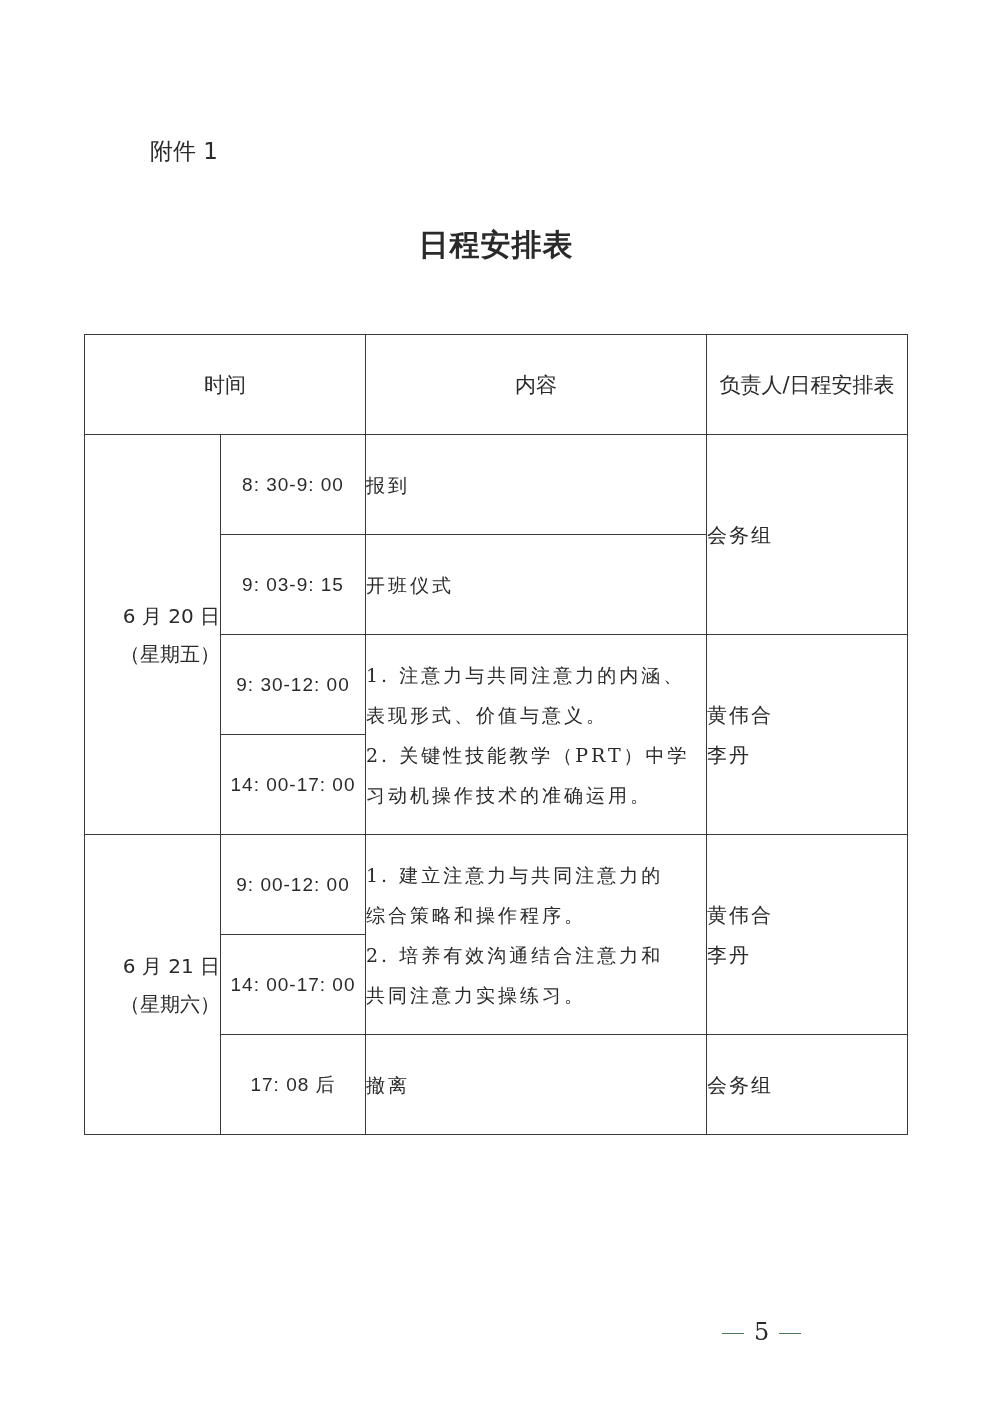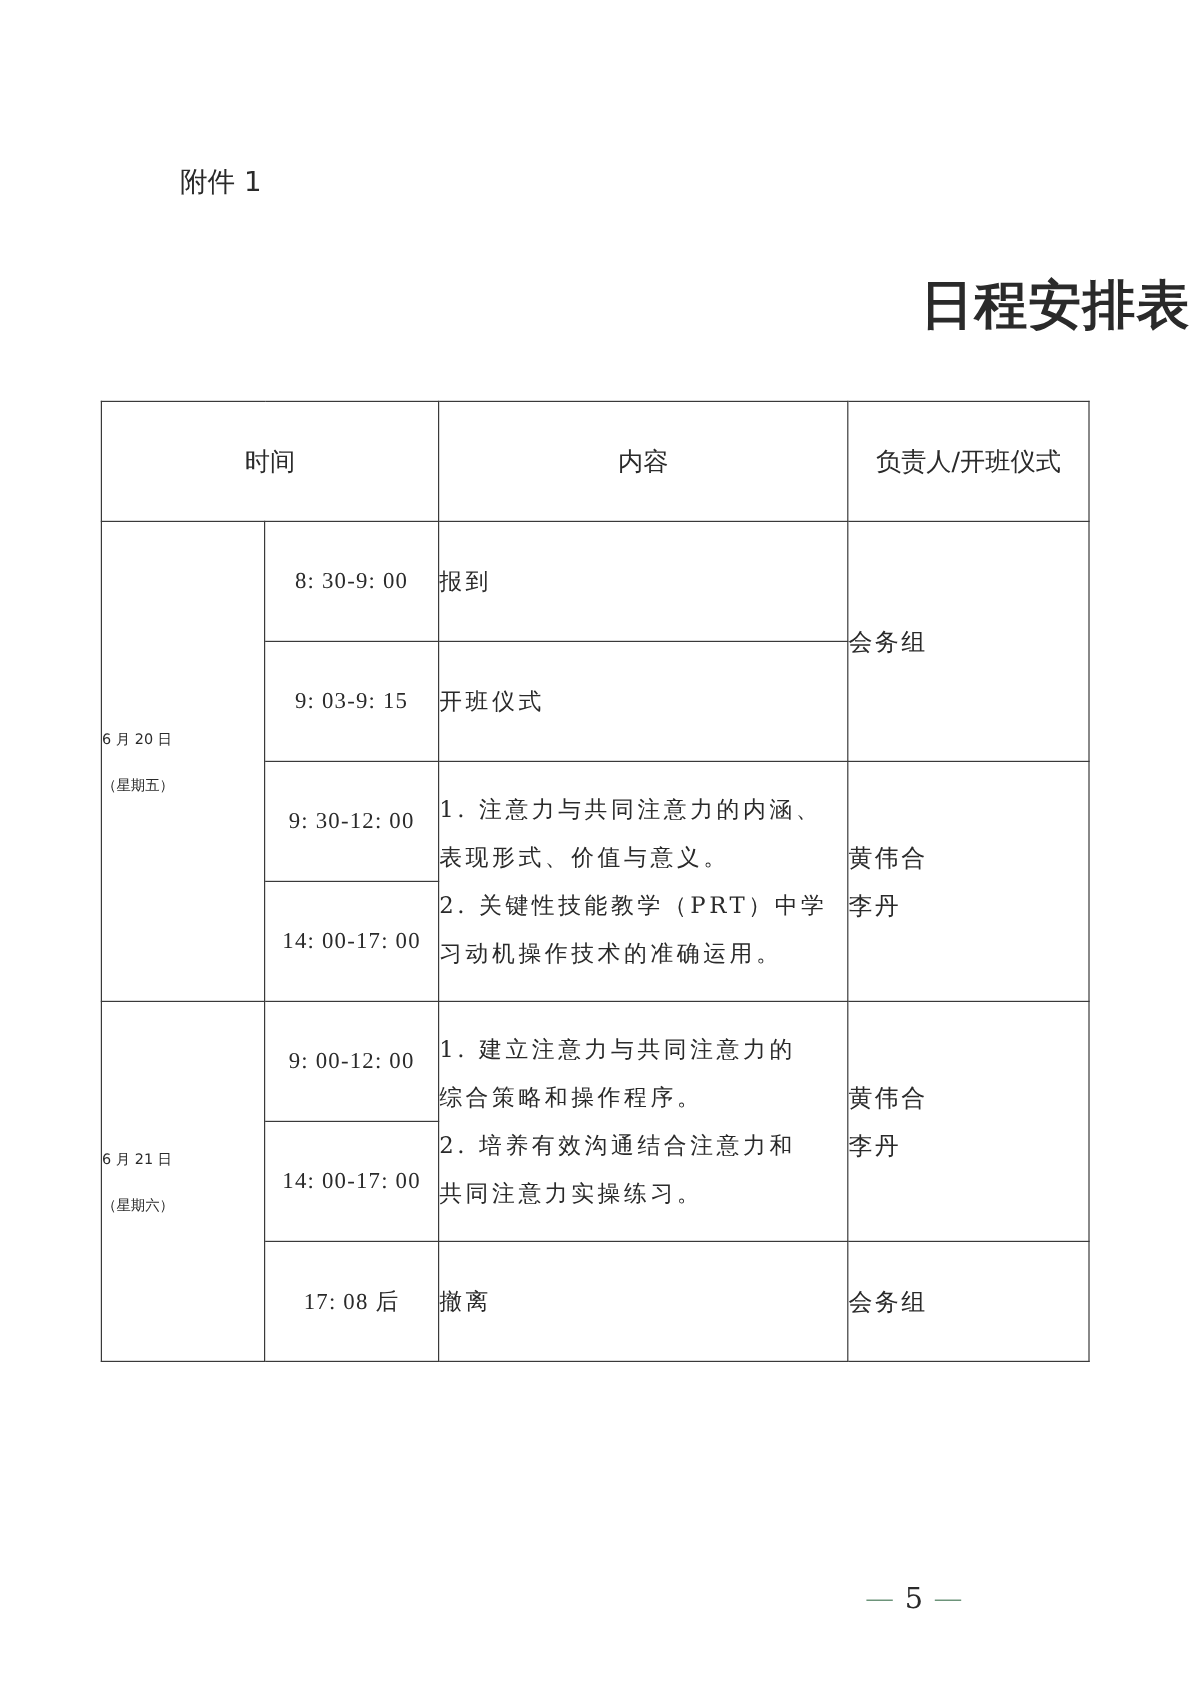--- a/index.html
+++ b/index.html
@@ -1,23 +1,23 @@
 <!DOCTYPE html>
 <html><head>
 <meta charset="utf-8">
 <style>
   html, body { margin: 0; padding: 0; background: #ffffff; }
   body { width: 992px; height: 1403px; position: relative; overflow: hidden; color: #2a2a2a; }
   .attach { position: absolute; left: 150px; top: 136px; font-family: "DejaVu Sans", sans-serif; font-size: 23px; text-align: right; }
-  .title { position: absolute; left: 0; width: 992px; top: 225px; text-align: right; font-family: "DejaVu Serif", serif; font-size: 44px; font-weight: bold; letter-spacing: 1px; }
+  .title { position: absolute; left: 0; width: 992px; top: 225px; text-align: center; font-family: "DejaVu Serif", serif; font-size: 30px; font-weight: bold; letter-spacing: 1px; }
   table.sched { position: absolute; left: 84px; top: 334px; width: 823px; border-collapse: collapse; table-layout: fixed; }
   table.sched td, table.sched th { border: 1.5px solid #3a3a3a; padding: 0; vertical-align: middle; }
   th { font-family: "DejaVu Sans", sans-serif; font-weight: normal; font-size: 21px; height: 99px; text-align: center; }
-  td.date { font-family: "DejaVu Sans", sans-serif; font-size: 12px; text-align: left; line-height: 38px; }
-  td.time { font-family: Liberation Serif, serif; font-size: 19px; text-align: center; height: 99px; letter-spacing: 1px; }
+  td.date { font-family: "DejaVu Sans", sans-serif; font-size: 20px; text-align: right; line-height: 38px; }
+  td.time { font-family: Liberation Sans, sans-serif; font-size: 19px; text-align: center; height: 99px; letter-spacing: 1px; }
   td.content { font-family: "DejaVu Serif", serif; font-size: 19px; padding-left: 10px; letter-spacing: 3px; line-height: 40px; }
   td.owner { font-family: "DejaVu Serif", serif; font-size: 20px; text-align: left; line-height: 40px; letter-spacing: 2px; }
   .pnum { position: absolute; top: 1318px; left: 712px; font-family: "DejaVu Serif", serif; font-size: 24px; }
   .pnum .dash { display: inline-block; width: 22px; border-top: 1.5px solid #4a7a5a; vertical-align: middle; margin: 0 10px; }
 </style>
 </head>
 <body>
 
 <div class="attach">附件 1</div>
 <div class="title">日程安排表</div>
@@ -26,21 +26,21 @@
   <colgroup>
     <col style="width:136px">
       <col style="width:145px">
       <col style="width:341px">
       <col style="width:201px">
   </colgroup>
   <tbody>
       <tr>
     <th colspan="2">时间</th>
     <th>内容</th>
-    <th>负责人/开班仪式</th>
+    <th>负责人/日程安排表</th>
   </tr>
 
   <tr>
     <td class="date" rowspan="4">
       <div>6 月 20 日</div>
       <div>（星期五）</div>
     </td>
     <td class="time">8: 30-9: 00</td>
     <td class="content">报到</td>
     <td class="owner" rowspan="2">会务组</td>

